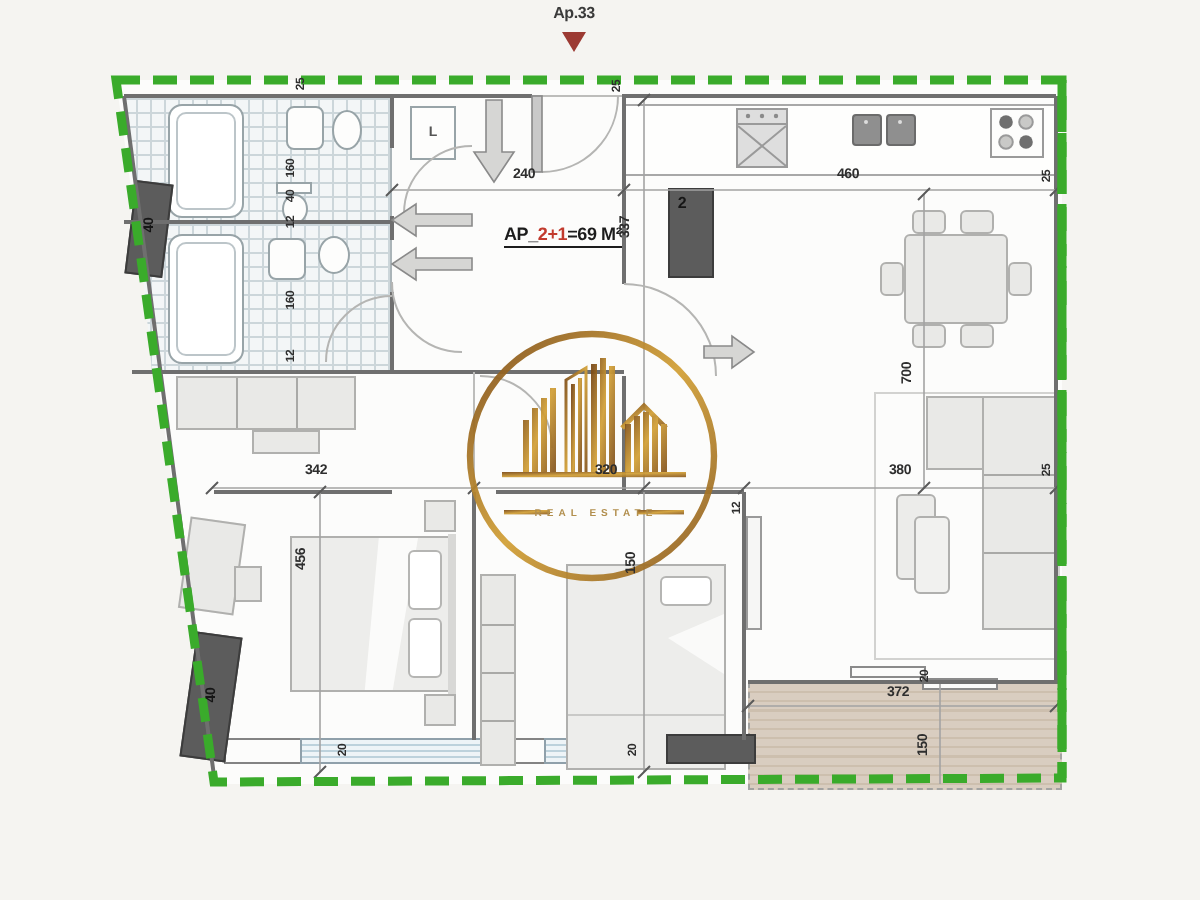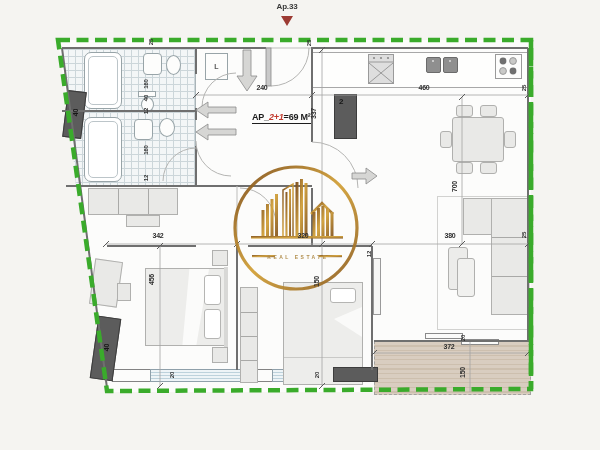--- a/index.html
+++ b/index.html
@@ -191,21 +191,21 @@
       <rect x="251" y="236" width="92" height="2.6" fill="url(#gold)"></rect>
       <rect x="252" y="255" width="23" height="2.2" fill="url(#gold)"></rect>
       <rect x="319" y="255" width="23" height="2.2" fill="url(#gold)"></rect>
     </g>
   </svg>
 
   <div class="dim" style="left:267px;top:2px;width:40px;font-size:8px;color:#3a3a3a;">Ap.33</div>
   <div class="tri" style="left:281px;top:16px;"></div>
 
   <div class="areaLbl" style="left:252px;top:112px;">
-    <span>AP_</span><span style="color:#c23b2e;font-style:italic;">2+1</span><span>=69 M²</span>
+    <span>AP_</span><span style="color:#c23b2e;">2+1</span><span>=69 M²</span>
   </div>
 
   <div class="tagline" style="left:258px;top:254px;width:80px;">REAL ESTATE</div>
 
   <div class="dim" style="left:248px;top:84px;width:28px;">240</div>
   <div class="dim" style="left:410px;top:84px;width:28px;">460</div>
   <div class="dim" style="left:144px;top:232px;width:28px;">342</div>
   <div class="dim" style="left:289px;top:232px;width:28px;">320</div>
   <div class="dim" style="left:436px;top:232px;width:28px;">380</div>
   <div class="dim" style="left:435px;top:343px;width:28px;">372</div>

